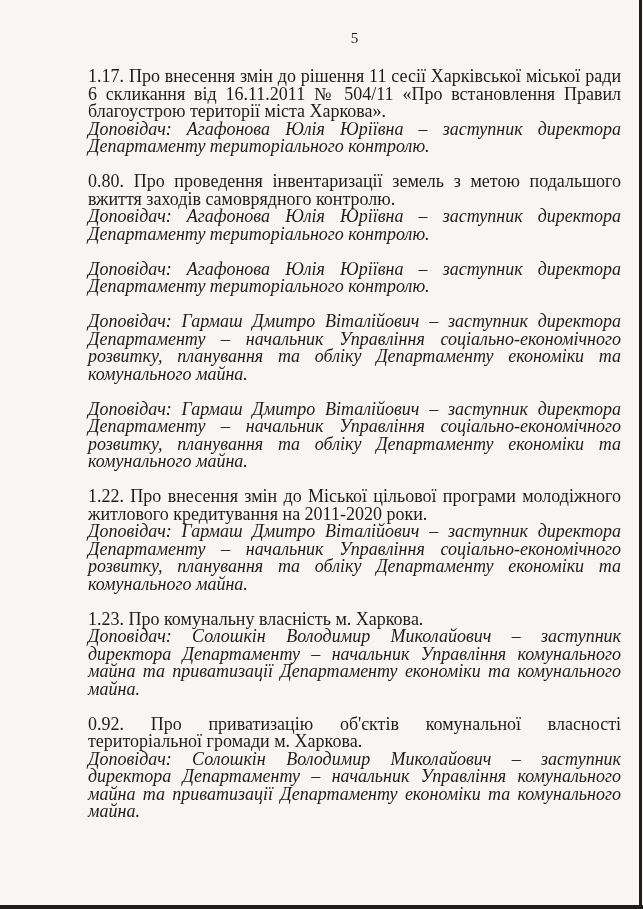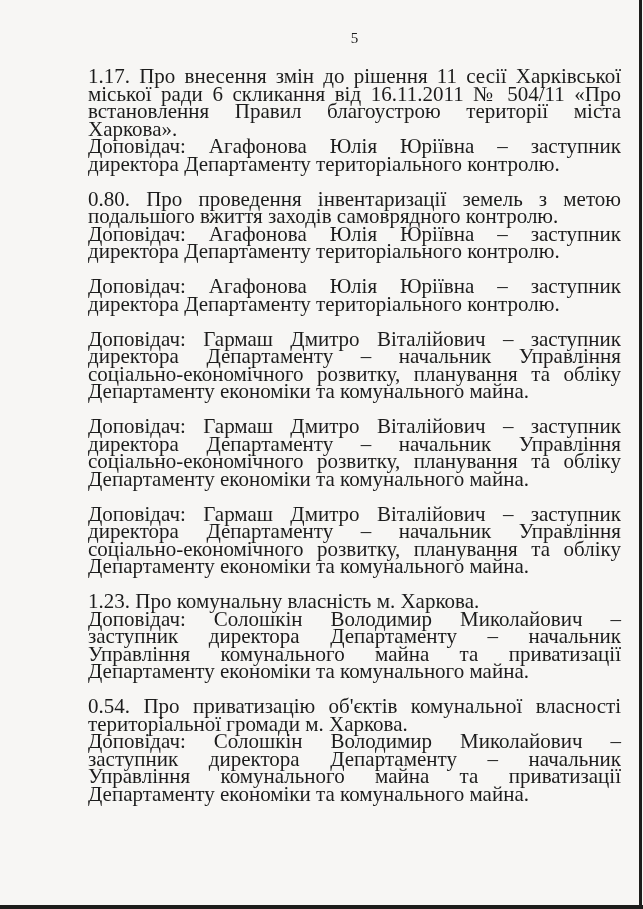--- a/index.html
+++ b/index.html
@@ -19,27 +19,27 @@
     top: 30px;
     width: 533px;
   }
   .page-num {
     text-align: center;
     font-size: 15px;
     line-height: 17px;
     margin-bottom: 21px;
   }
   .item {
-    font-size: 21px;
+    font-size: 18px;
     line-height: 17.5px;
     text-align: justify;
     margin-bottom: 17.5px;
   }
   .item p { margin: 0; }
-  .item .speaker { }
+  .item .speaker { font-style: italic; }
   .edge-right {
     position: absolute;
     top: 0;
     right: 1px;
     width: 3px;
     height: 100%;
     background: #1d1d1b;
   }
   .edge-bottom {
     position: absolute;
@@ -73,29 +73,30 @@
 
     <div class="item">
       <p class="speaker">Доповідач: Гармаш Дмитро Віталійович – заступник директора Департаменту – начальник Управління соціально-економічного розвитку, планування та обліку Департаменту економіки та комунального майна.</p>
     </div>
 
     <div class="item">
       <p class="speaker">Доповідач: Гармаш Дмитро Віталійович – заступник директора Департаменту – начальник Управління соціально-економічного розвитку, планування та обліку Департаменту економіки та комунального майна.</p>
     </div>
 
     <div class="item">
+      <p class="title"><span>1.22.</span> <span>Про внесення змін до Міської цільової програми молодіжного житлового кредитування на 2011-2020 роки.</span></p>
       <p class="speaker">Доповідач: Гармаш Дмитро Віталійович – заступник директора Департаменту – начальник Управління соціально-економічного розвитку, планування та обліку Департаменту економіки та комунального майна.</p>
     </div>
 
     <div class="item">
       <p class="title"><span>1.23.</span> <span>Про комунальну власність м. Харкова.</span></p>
       <p class="speaker">Доповідач: Солошкін Володимир Миколайович – заступник директора Департаменту – начальник Управління комунального майна та приватизації Департаменту економіки та комунального майна.</p>
     </div>
 
     <div class="item">
-      <p class="title"><span>0.54.</span> <span>Про приватизацію об'єктів комунальної власності територіальної громади м. Харкова.</span></p>
+      <p class="title"><span>0.92.</span> <span>Про приватизацію об'єктів комунальної власності територіальної громади м. Харкова.</span></p>
       <p class="speaker">Доповідач: Солошкін Володимир Миколайович – заступник директора Департаменту – начальник Управління комунального майна та приватизації Департаменту економіки та комунального майна.</p>
     </div>
   </div>
 
   <div class="edge-right"></div>
   <div class="edge-bottom"></div>
 </div>
 
 </body></html>

